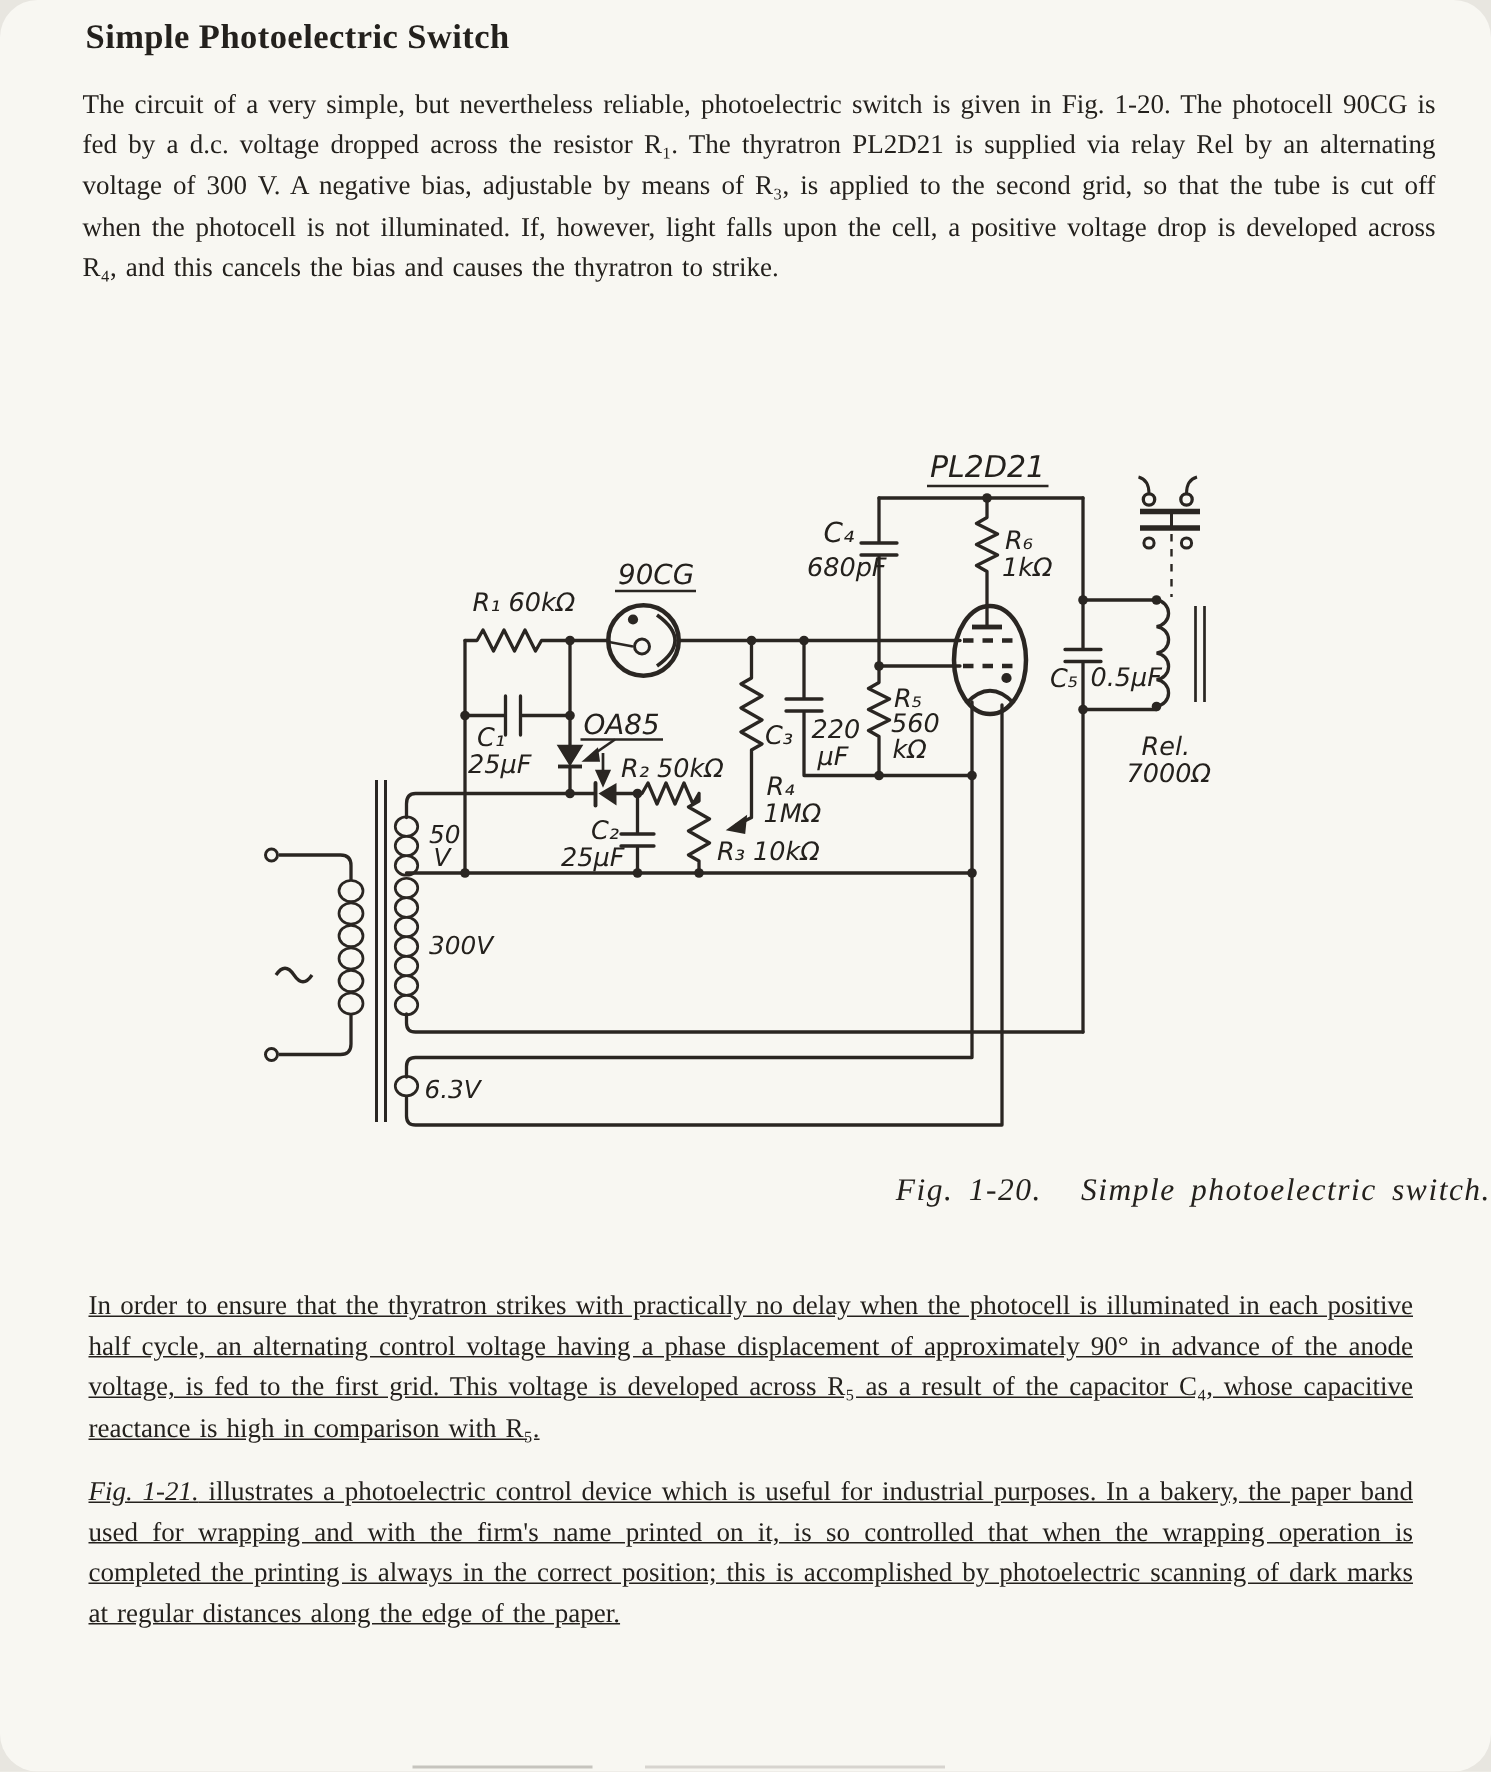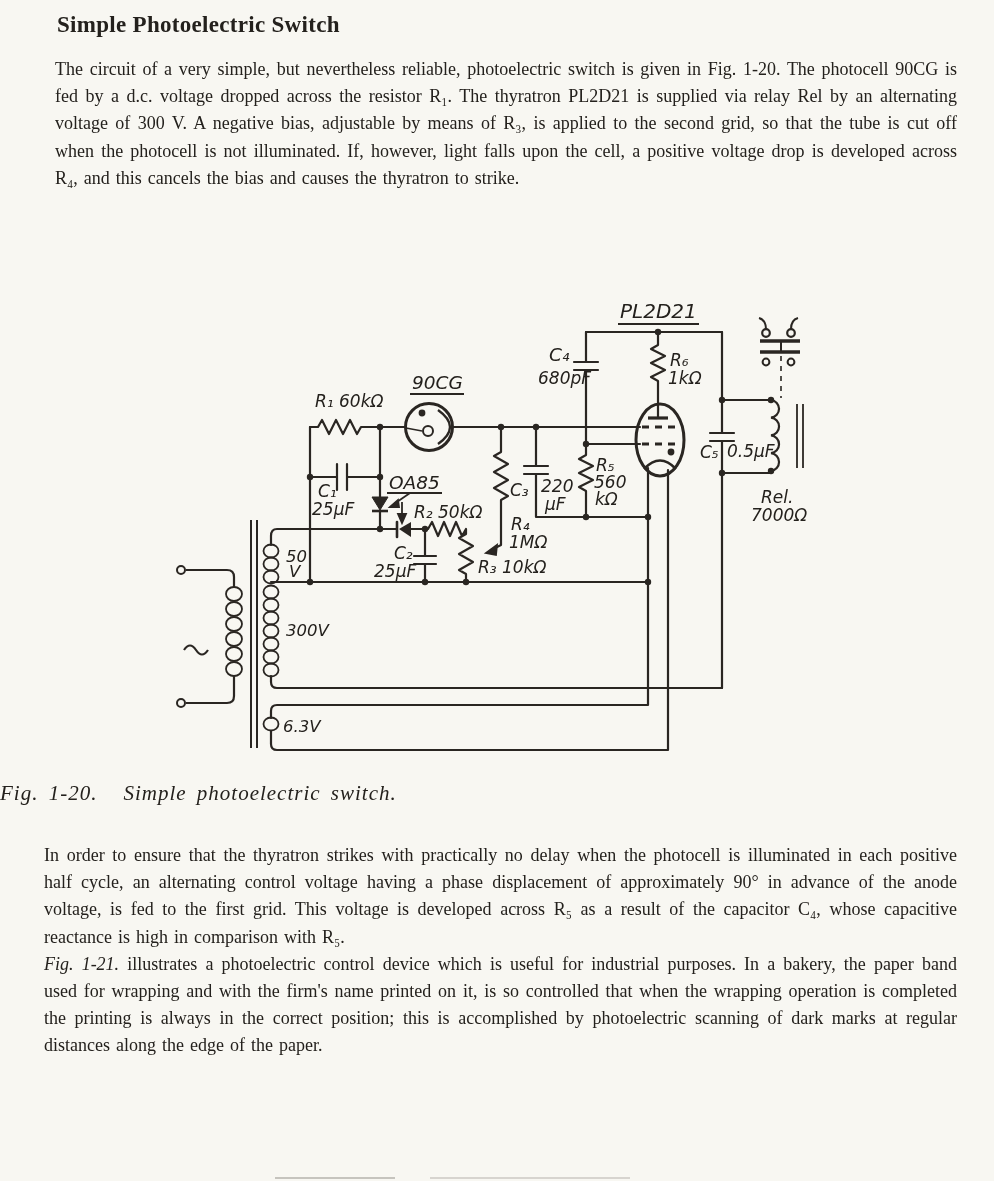--- a/index.html
+++ b/index.html
@@ -3,36 +3,37 @@
 <meta charset="utf-8">
 <style>
   html,body{margin:0;padding:0;background:#e8e6e0;}
   .page{
     position:relative;
     width:994px;height:1181px;
     background:#f8f7f2;
     overflow:hidden;
     font-family:"Liberation Serif","DejaVu Serif",serif;
     color:#24211d;
+    border-radius:25px;
   }
   .heading{
     position:absolute;left:57px;top:12px;width:700px;
     font-size:23px;font-weight:bold;letter-spacing:.3px;
   }
   .para{
     position:absolute;
     font-size:18px;line-height:27.2px;
     text-align:justify;word-spacing:1.5px;
   }
   .para-1{left:55px;top:56px;width:902px;}
   .para-block{left:44px;top:842px;width:913px;}
-  .para-block p{margin:0;}
+  .para-block p{margin:15px;text-decoration:underline;}
   .caption{
     position:absolute;left:0;top:781px;width:994px;
-    text-align:left;font-style:italic;font-size:21px;
+    text-align:right;font-style:italic;font-size:21px;
     letter-spacing:1px;word-spacing:4px;
   }
   .caption .fig-num{margin-right:26px;}
   .figure-svg{position:absolute;left:150px;top:295px;}
   .clbl{font:italic 17px "DejaVu Sans",sans-serif;fill:#24211d;}
   .clbl-lg{font:italic 20px "DejaVu Sans",sans-serif;fill:#24211d;}
   .clbl-md{font:italic 18.5px "DejaVu Sans",sans-serif;fill:#24211d;}
   .clbl-sm{font:italic 16.5px "DejaVu Sans",sans-serif;fill:#24211d;}
   .artifact{position:absolute;background:#8a867e;}
   .artifact-a{left:275px;top:1177px;width:120px;height:2px;opacity:.45;}

